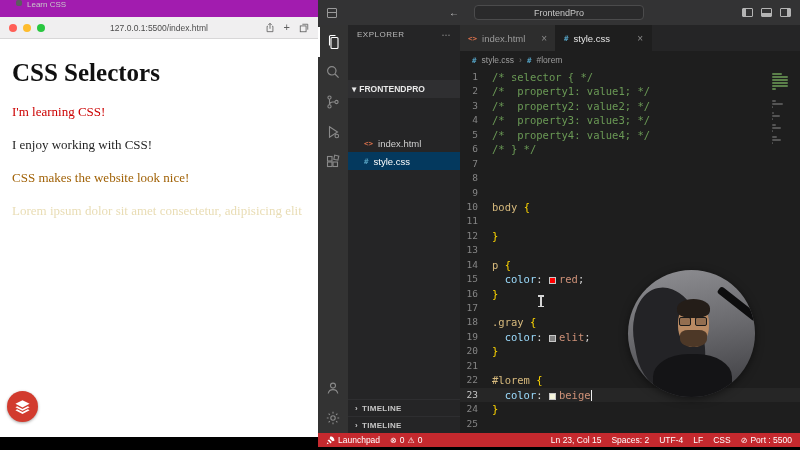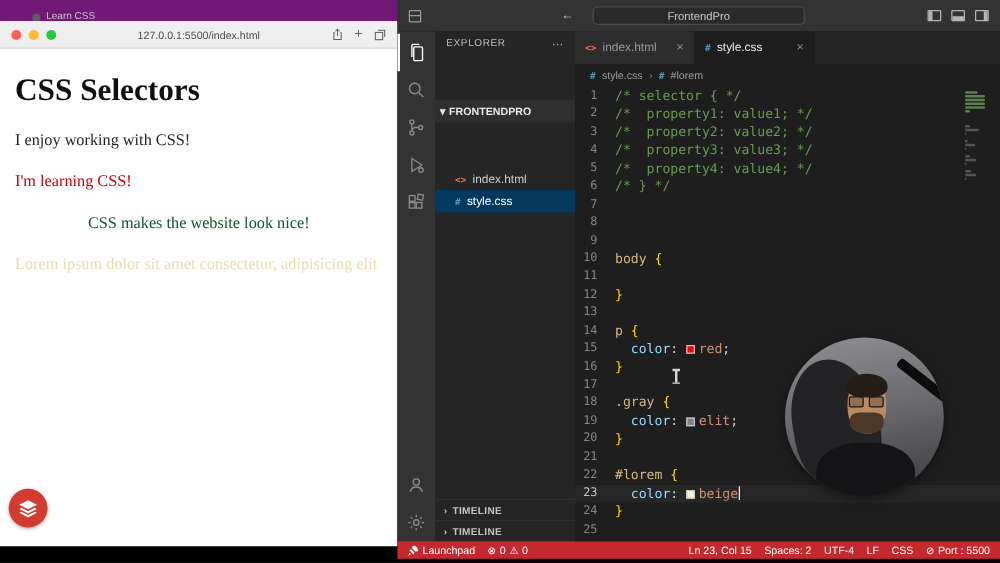--- a/index.html
+++ b/index.html
@@ -1,21 +1,21 @@
 <!DOCTYPE html>
 <html style="--status_bar: #c5292e; --selection_bg: #04395e; --html_icon: #e8774f; --css_icon: #519aba; --logo_red: #d23b2e;"><head>
 <meta charset="utf-8">
 <style>
   * { box-sizing: border-box; margin: 0; padding: 0; }
   html,body { width:800px; height:450px; }
   body { position:relative; background:#000; font-family:"Liberation Sans",sans-serif; overflow:hidden; }
 
   
   .browser { position:absolute; left:0; top:0; width:318px; height:437px; background:#fff; }
-  .b-tabbar { height:17px; background:#701a75; display:flex; align-items:flex-end; gap:5px; padding-left:26px; }
+  .b-tabbar { height:17px; background:#a21caf; display:flex; align-items:flex-start; gap:5px; padding-left:16px; }
   .b-favicon { width:6px; height:6px; border-radius:2px; background:#5c5c60; }
   .b-tabtitle { font-size:8px; color:#c8c8ca; }
   .b-toolbar { height:22px; background:#f0eff0; border-bottom:1px solid #d8d7d8; display:flex; align-items:center; padding:0 9px; position:relative; }
   .tl { width:8px; height:8px; border-radius:50%; margin-right:6px; flex:none; }
   .tl.red{background:#ff5f57}.tl.yellow{background:#febc2e}.tl.green{background:#29c740}
   .url { position:absolute; left:50%; transform:translateX(-50%); font-size:8.5px; color:#4c4c4c; white-space:nowrap; }
   .b-actions { margin-left:auto; display:flex; align-items:center; gap:9px; color:#5f5f5f; }
   .b-plus { font-size:11px; line-height:1; color:#5f5f5f; }
   .b-page { padding:6px 12px; }
   .page-h1 { font-family:"Liberation Serif",serif; font-size:25px; font-weight:bold; color:#101010; margin:14px 0 8px; }
@@ -130,23 +130,23 @@
       <span class="b-plus">+</span>
       <svg width="10" height="10" viewBox="0 0 12 12" fill="none" stroke="#5f5f5f" stroke-width="1">
           <rect x="1.5" y="3.5" width="7" height="7"></rect>
           <path d="M4 1.5 H10.5 V8"></path>
         </svg>
     </span>
   </div>
   <div class="b-page">
     <h1 class="page-h1">CSS Selectors</h1>
 
-  <p class="page-p" style="color: rgb(31, 31, 31);">I enjoy working with CSS!</p>
-      <p class="page-p" style="color: rgb(204, 0, 0);">I'm learning CSS!</p>
-      <p class="page-p" style="color: #14532d; text-align: center;">CSS makes the website look nice!</p>
+  <p class="page-p" style="color: rgb(204, 0, 0);">I'm learning CSS!</p>
+      <p class="page-p" style="color: rgb(31, 31, 31);">I enjoy working with CSS!</p>
+      <p class="page-p" style="color: #a16207;">CSS makes the website look nice!</p>
       <p class="page-p" style="color: rgb(233, 221, 181);">Lorem ipsum dolor sit amet consectetur, adipisicing elit</p>
     </div>
   <div class="site-logo">
     <svg width="17" height="17" viewBox="0 0 24 24" fill="#ffffff">
         <path d="M12 3 L22 8.2 12 13.4 2 8.2 Z"></path>
         <path d="M4.5 11.6 L12 15.5 19.5 11.6 22 12.9 12 18.1 2 12.9 Z"></path>
         <path d="M4.5 16 L12 19.9 19.5 16 22 17.3 12 22.5 2 17.3 Z"></path>
       </svg>
   </div>
 </div>

